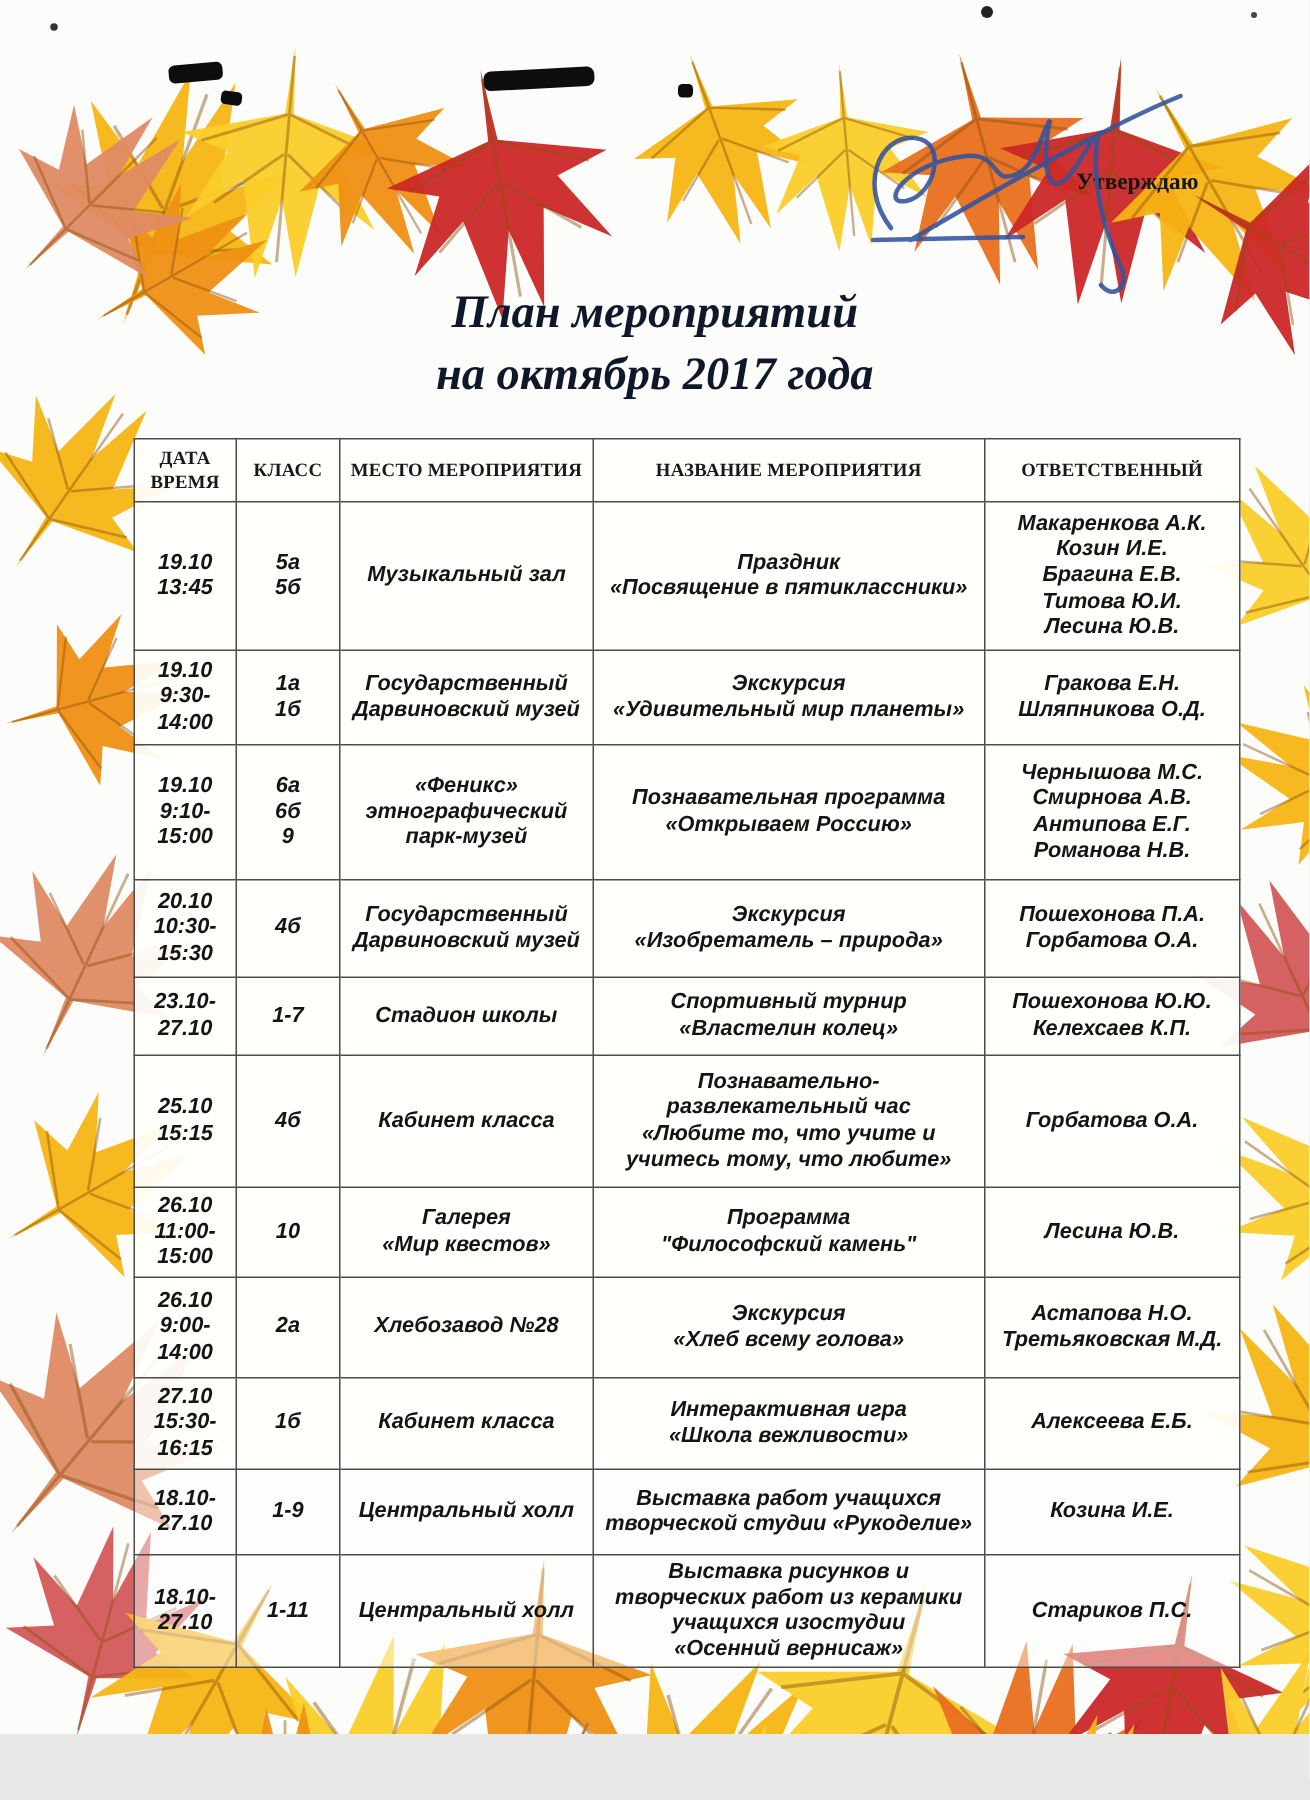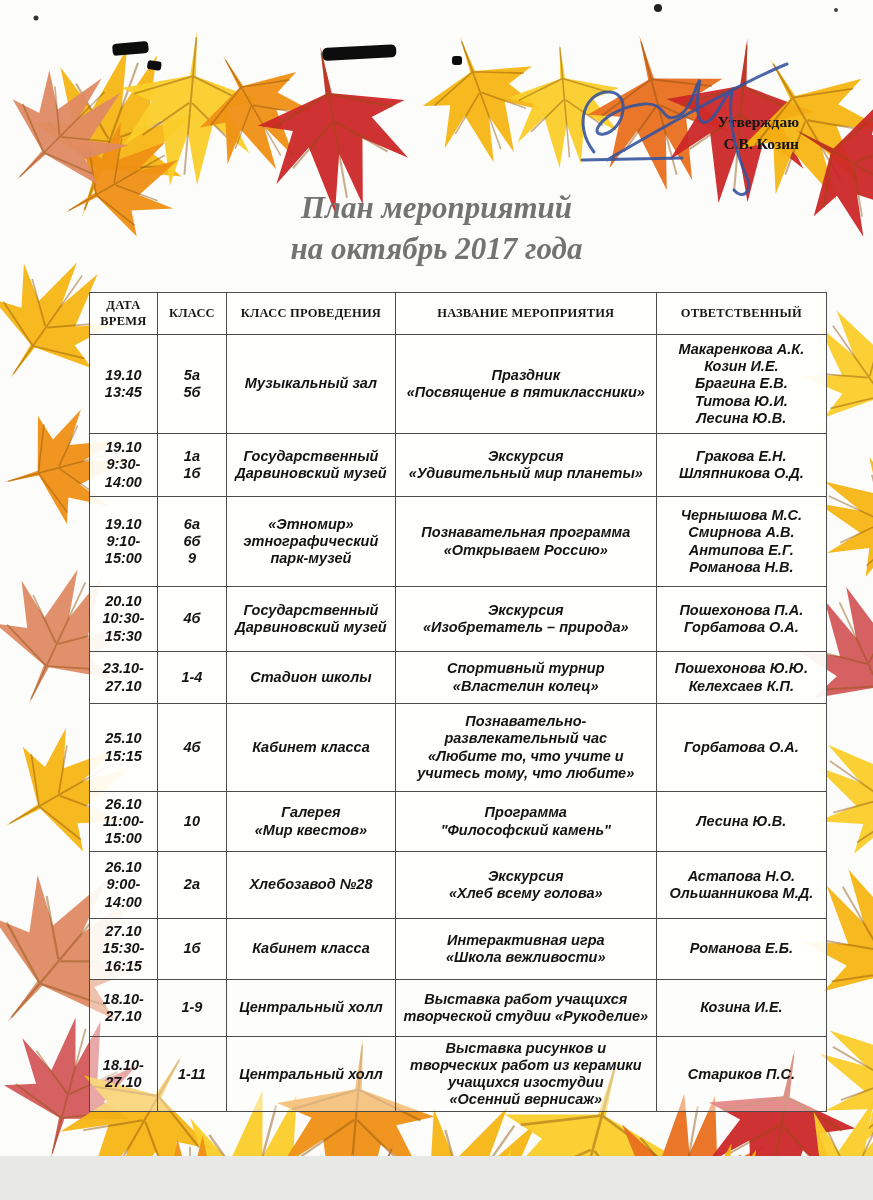--- a/index.html
+++ b/index.html
@@ -11,21 +11,21 @@
   .decor{position:absolute;left:0;top:0;z-index:0;}
   .signature{position:absolute;left:552px;top:52px;z-index:3;pointer-events:none;}
   .approval{
     position:absolute;top:111px;right:74px;z-index:2;
     text-align:right;font-weight:bold;font-size:15.5px;line-height:1.42;
     color:#141414;white-space:nowrap;
   }
   .doc-title{
     position:absolute;top:188px;left:0;right:0;z-index:2;
     text-align:center;font-weight:bold;font-style:italic;
-    font-size:31px;line-height:1.32;color:#737373;
+    font-size:31px;line-height:1.32;color:#0f172a;
   }
   table.events{
     position:absolute;left:89px;top:292px;width:738px;z-index:1;
     border-collapse:collapse;table-layout:fixed;
   }
   table.events th,table.events td{
     border:1.6px solid #4c4c4c;
     white-space:pre-line;vertical-align:middle;
     background:rgba(255,255,252,0.93);
   }
@@ -107,42 +107,41 @@
   <svg class="signature" width="250" height="150" viewBox="0 0 250 150">
     <g stroke="#33539F" stroke-width="3" fill="none" stroke-linecap="round" opacity="0.88">
       <path d="M235,12 C190,30 120,70 55,108"></path>
       <path d="M42,100 C20,72 34,38 58,40 C80,42 72,78 52,82 C34,85 52,56 92,52 C116,50 108,72 126,64 C140,57 142,36 148,28 C142,58 146,80 160,66 C170,55 172,44 180,38 C176,62 180,92 196,128 C200,140 190,148 182,138"></path>
       <path d="M30,108 L130,106"></path>
     </g>
   </svg>
 
   <div class="approval">
     <div>Утверждаю</div>
-    <div>С.В. Козин</div>
   </div>
 
   <div class="doc-title">
     <div>План мероприятий</div>
     <div>на октябрь 2017 года</div>
   </div>
 
   <table class="events">
     <colgroup>
       <col style="width:9.2%">
         <col style="width:9.4%">
         <col style="width:22.9%">
       <col style="width:35.4%">
         <col style="width:23.1%">
     </colgroup>
     <thead>
         <tr style="height: 42px;">
           <th>ДАТА
 ВРЕМЯ</th>
           <th>КЛАСС</th>
-          <th>КЛАСС ПРОВЕДЕНИЯ</th>
+          <th>МЕСТО МЕРОПРИЯТИЯ</th>
           <th>НАЗВАНИЕ МЕРОПРИЯТИЯ</th>
           <th>ОТВЕТСТВЕННЫЙ</th>
         </tr>
       </thead>
     <tbody>
         <tr style="height: 99px;">
           <td class="col-date">19.10
 13:45</td>
           <td class="col-class">5а
 5б</td>
@@ -168,21 +167,21 @@
           <td class="col-resp">Гракова Е.Н.
 Шляпникова О.Д.</td>
         </tr>
         <tr style="height: 90px;">
           <td class="col-date">19.10
 9:10-
 15:00</td>
           <td class="col-class">6а
 6б
 9</td>
-          <td class="col-place">«Этномир»
+          <td class="col-place">«Феникс»
 этнографический
 парк-музей</td>
           <td class="col-event">Познавательная программа
 «Открываем Россию»</td>
           <td class="col-resp">Чернышова М.С.
 Смирнова А.В.
 Антипова Е.Г.
 Романова Н.В.</td>
         </tr>
         <tr style="height: 65px;">
@@ -193,21 +192,21 @@
           <td class="col-place">Государственный
 Дарвиновский музей</td>
           <td class="col-event">Экскурсия
 «Изобретатель – природа»</td>
           <td class="col-resp">Пошехонова П.А.
 Горбатова О.А.</td>
         </tr>
         <tr style="height: 52px;">
           <td class="col-date">23.10-
 27.10</td>
-          <td class="col-class">1-4</td>
+          <td class="col-class">1-7</td>
           <td class="col-place">Стадион школы</td>
           <td class="col-event">Спортивный турнир
 «Властелин колец»</td>
           <td class="col-resp">Пошехонова Ю.Ю.
 Келехсаев К.П.</td>
         </tr>
         <tr style="height: 88px;">
           <td class="col-date">25.10
 15:15</td>
           <td class="col-class">4б</td>
@@ -231,31 +230,31 @@
         </tr>
         <tr style="height: 67px;">
           <td class="col-date">26.10
 9:00-
 14:00</td>
           <td class="col-class">2а</td>
           <td class="col-place">Хлебозавод №28</td>
           <td class="col-event">Экскурсия
 «Хлеб всему голова»</td>
           <td class="col-resp">Астапова Н.О.
-Ольшанникова М.Д.</td>
+Третьяковская М.Д.</td>
         </tr>
         <tr style="height: 61px;">
           <td class="col-date">27.10
 15:30-
 16:15</td>
           <td class="col-class">1б</td>
           <td class="col-place">Кабинет класса</td>
           <td class="col-event">Интерактивная игра
 «Школа вежливости»</td>
-          <td class="col-resp">Романова Е.Б.</td>
+          <td class="col-resp">Алексеева Е.Б.</td>
         </tr>
         <tr class="translucent" style="height: 57px;">
           <td class="col-date">18.10-
 27.10</td>
           <td class="col-class">1-9</td>
           <td class="col-place">Центральный холл</td>
           <td class="col-event">Выставка работ учащихся
 творческой студии «Рукоделие»</td>
           <td class="col-resp">Козина И.Е.</td>
         </tr>

